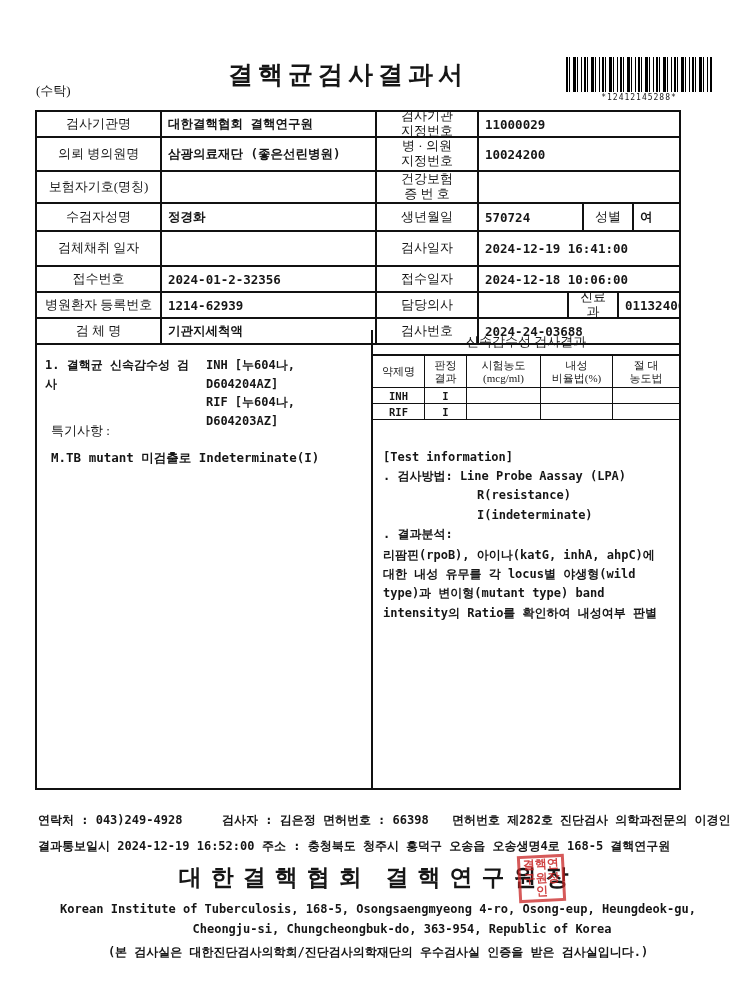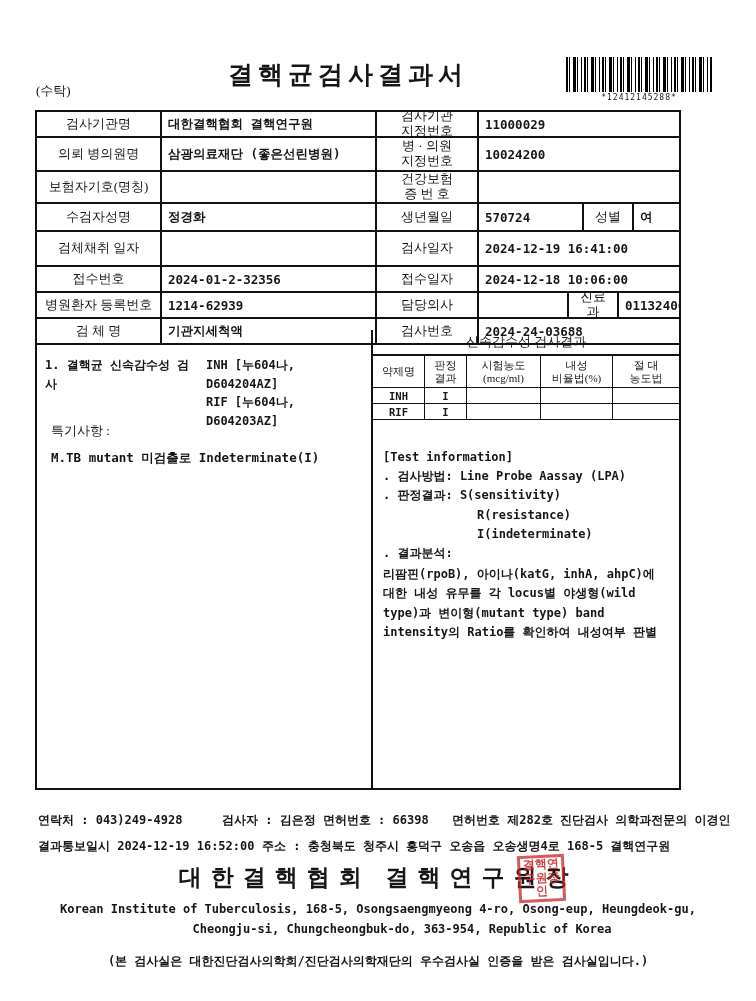--- a/index.html
+++ b/index.html
@@ -78,21 +78,21 @@
   .f-address { position:absolute; left:262px; }
   .org-title { position:absolute; left:0; right:0; top:862px; text-align:center;
     font-size:23px; font-weight:bold; letter-spacing:9px; }
   .seal { position:absolute; left:518px; top:855px; width:47px; height:47px;
     border:3px solid rgba(200,35,35,.75); color:rgba(200,35,35,.85);
     transform:rotate(-3deg); font-size:12px; font-weight:bold; line-height:1.15;
     display:flex; align-items:center; justify-content:center; text-align:center;
     word-break:break-all; padding:2px; }
   .eng1 { position:absolute; left:0; right:0; top:902px; text-align:center; font-size:12px; }
   .eng2 { position:absolute; left:0; right:0; top:922px; text-align:center; font-size:12px;padding-left:48px; }
-  .cert { position:absolute; left:0; right:0; top:944px; text-align:center; font-size:12px;margin-top:9px; }
+  .cert { position:absolute; left:0; right:0; top:944px; text-align:center; font-size:12px; }
 </style>
 </head>
 <body>
 
 <div class="page">
 
   <div class="consignment">(수탁)</div>
   <div class="doc-title">결핵균검사결과서</div>
   <div class="barcode"></div>
   <div class="barcode-text">*12412145288*</div>
@@ -204,21 +204,20 @@
           <div class="dcell mono">I</div>
           <div class="dcell"></div>
           <div class="dcell"></div>
           <div class="dcell"></div>
         </div>
       </div>
 
       <div class="test-info mono">
         <div class="ti-line">[Test information]</div>
         <div class="ti-line">. 검사방법: Line Probe Aassay (LPA)</div>
-        <div class="ti-line">. 판정결과: S(sensitivity)</div>
         <div class="ti-line ti-indent">R(resistance)</div>
         <div class="ti-line ti-indent">I(indeterminate)</div>
         <div class="ti-line">. 결과분석:</div>
         <div class="ti-line ti-para">리팜핀(rpoB), 아이나(katG, inhA, ahpC)에 대한 내성 유무를 각 locus별 야생형(wild type)과 변이형(mutant type) band intensity의 Ratio를 확인하여 내성여부 판별</div>
       </div>
     </div>
   </div>
 
   <div class="f-row1 mono">
     <span class="f-contact">연락처 : 043)249-4928</span>

